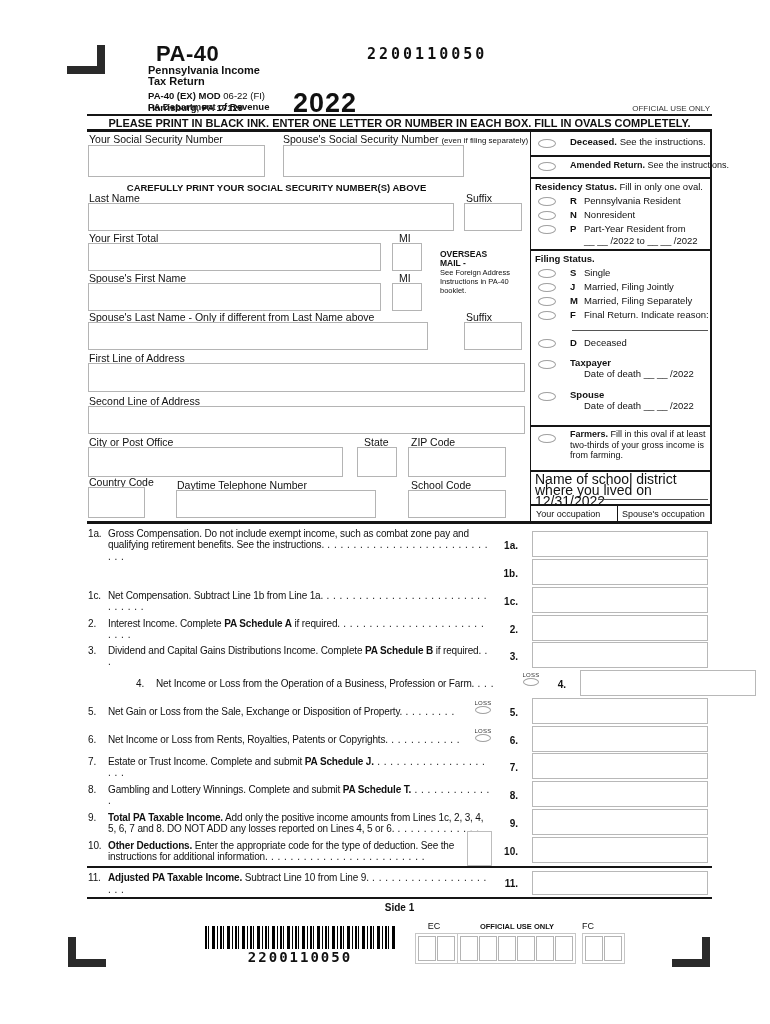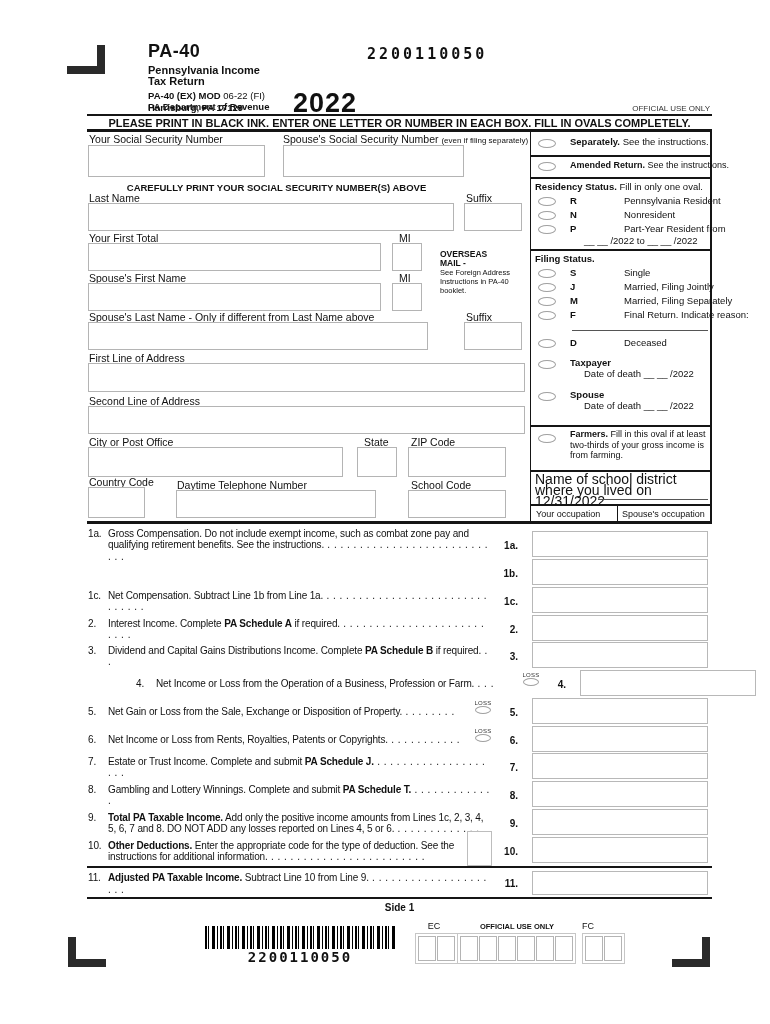--- a/index.html
+++ b/index.html
@@ -10,21 +10,21 @@
   .rule{position:absolute;background:#151515;}
   .box{position:absolute;border:1px solid #b4b4b4;background:#fff;box-sizing:border-box;}
   .lbl{position:absolute;font-size:10.5px;line-height:11px;white-space:nowrap;}
   .oval{display:inline-block;width:16px;height:7px;border:1.5px solid #a0a0a0;border-radius:50%/50%;background:#fff;box-sizing:content-box;}
   .corner{position:absolute;background:#2a2a2a;}
   
   #rightcol{position:absolute;left:530px;top:129px;width:182px;height:394px;font-size:9.5px;line-height:10.5px;}
   #rightcol .row{position:absolute;left:0;width:182px;white-space:nowrap;}
   #rightcol .ov{position:absolute;left:8px;}
   #rightcol .code{position:absolute;left:40px;font-weight:bold;}
-  #rightcol .optlbl{position:absolute;left:54px;margin-left:40px;}
+  #rightcol .optlbl{position:absolute;left:54px;}
   
   .lrow{position:absolute;left:88px;width:622px;height:27px;}
   .ltext{position:absolute;left:0;top:50%;transform:translateY(-50%);width:382px;
          font-size:10px;line-height:11.5px;letter-spacing:-0.15px;
          padding-left:20px;text-indent:-20px;}
   .lnum{display:inline-block;width:20px;text-indent:0;}
   .rn{position:absolute;left:398px;width:32px;top:50%;transform:translateY(-50%);
       text-align:right;font-size:10px;font-weight:bold;}
   .amt{position:absolute;left:444px;top:0;width:176px;height:26px;
        border:1px solid #b8b8b8;background:#fff;box-sizing:border-box;}
@@ -44,21 +44,21 @@
 
 <div id="page">
 
   <div class="corner" style="left:67px;top:66px;width:38px;height:8px;"></div>
   <div class="corner" style="left:97px;top:45px;width:8px;height:29px;"></div>
   <div class="corner" style="left:68px;top:937px;width:8px;height:30px;"></div>
   <div class="corner" style="left:68px;top:959px;width:38px;height:8px;"></div>
   <div class="corner" style="left:702px;top:937px;width:8px;height:30px;"></div>
   <div class="corner" style="left:672px;top:959px;width:38px;height:8px;"></div>
 
-  <div class="abs b" style="left:148px;top:41px;font-size:18px;letter-spacing:0.5px;">PA-40</div>
+  <div class="abs b" style="left:156px;top:41px;font-size:22px;letter-spacing:0.5px;">PA-40</div>
   <div class="abs b" style="left:148px;top:64px;font-size:11px;">Pennsylvania Income</div>
   <div class="abs b" style="left:148px;top:75px;font-size:11px;">Tax Return</div>
   <div class="abs" style="left:148px;top:90px;font-size:9.5px;">
     <span class="b">PA-40 (EX) MOD</span><span> 06-22 (FI)</span>
   </div>
   <div class="abs b" style="left:148px;top:101px;font-size:9.5px;">PA Department of Revenue</div>
   <div class="abs b" style="left:148px;top:102px;font-size:9.5px;">Harrisburg, PA 17129</div>
   <div class="abs b" style="left:293px;top:88px;font-size:27px;letter-spacing:1px;">2022</div>
   <div class="abs mono" style="left:367px;top:45px;font-size:15px;letter-spacing:3px;font-weight:bold;">2200110050</div>
   <div class="abs" style="left:560px;top:104px;width:150px;text-align:right;font-size:8px;color:#333;">OFFICIAL USE ONLY</div>
@@ -119,21 +119,21 @@
   <div class="lbl" style="left:89px;top:477px;">Country Code</div>
   <div class="lbl" style="left:177px;top:480px;">Daytime Telephone Number</div>
   <div class="lbl" style="left:411px;top:480px;">School Code</div>
   <div class="box" style="left:88px;top:487px;width:57px;height:31px;"></div>
   <div class="box" style="left:176px;top:490px;width:200px;height:28px;"></div>
   <div class="box" style="left:408px;top:490px;width:98px;height:28px;"></div>
 
   <div id="rightcol">
     <div class="row" style="top:8px;">
       <span class="oval ov" style="top:2px;"></span>
-      <span class="abs" style="left:40px;"><span class="b">Separately.</span><span> See the instructions.</span></span>
+      <span class="abs" style="left:40px;"><span class="b">Deceased.</span><span> See the instructions.</span></span>
     </div>
     <div class="rule" style="left:0;top:26px;width:182px;height:2px;"></div>
     <div class="row" style="top:31px;font-size:9px;">
       <span class="oval ov" style="top:2px;"></span>
       <span class="abs" style="left:40px;"><span class="b">Amended Return.</span><span> See the instructions.</span></span>
     </div>
     <div class="rule" style="left:0;top:48px;width:182px;height:2px;"></div>
 
     <div class="row" style="top:53px;left:5px;">
       <span class="b">Residency Status.</span><span> Fill in only one oval.</span>

